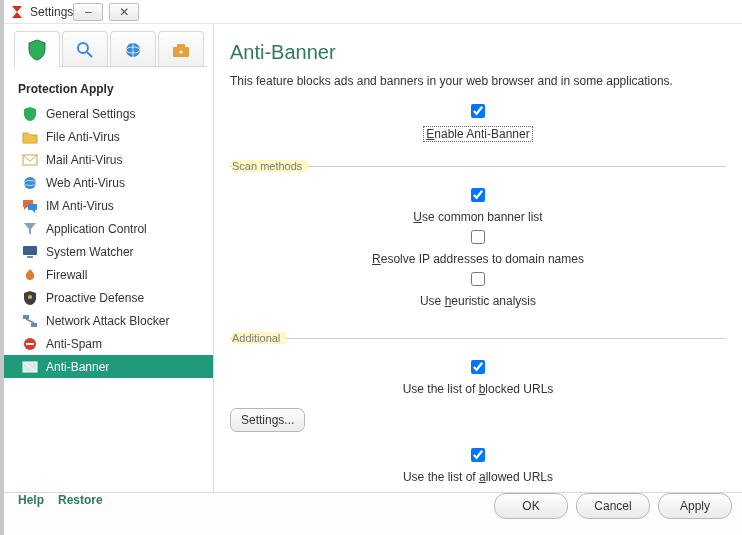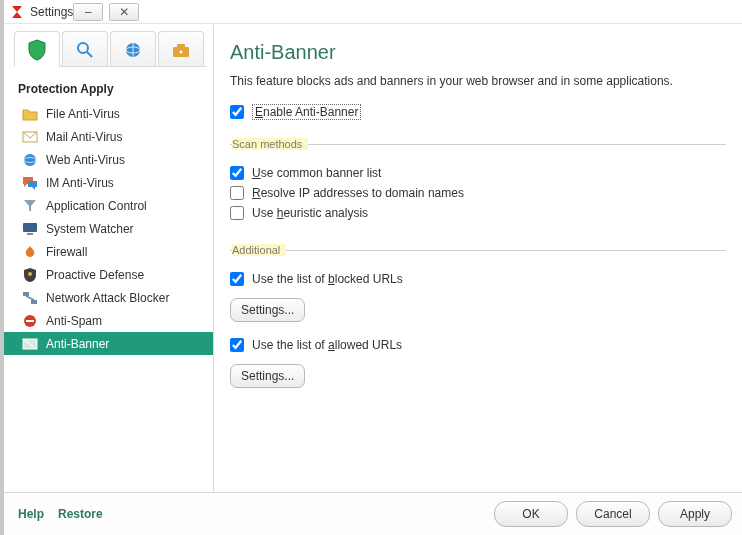--- a/index.html
+++ b/index.html
@@ -35,21 +35,21 @@
     background:#fff;
     height: calc(535px - 24px);
     display:flex; flex-direction:column;
     border-top:1px solid #fff;
   }
   .main-area {
     flex:1; display:flex; overflow:hidden;
     border-bottom:1px solid #d9d9d9;
   }
   .footer {
-    height: 42px; display:flex; align-items:center; justify-content:space-between;
+    height: 42px; display:flex; justify-content:space-between;
     padding: 0 10px 0 14px;
     background:#fdfdfd;
   }
   .footer .links { display:flex; gap:14px; }
   .footer .links span { color:#2f7a5a; font-weight:600; cursor:default; }
   .footer .btns { display:flex; gap:8px; }
   .btn {
     min-width: 74px; height:26px; padding:0 2px;
     border:1px solid #b8b8b8; border-radius:12px;
     background:linear-gradient(#fefefe,#eaeaea);
@@ -89,21 +89,21 @@
     background:#1f9a7a; color:#fff;
   }
   .nav .ico { width:16px; height:16px; display:flex; align-items:center; justify-content:center; flex:0 0 16px; }
   .nav .lbl { white-space:nowrap; }
   
   .content { flex:1; padding: 10px 16px 10px 16px; overflow:auto; }
   h1.page-title {
     margin: 6px 0 10px 0; font-size:20px; font-weight:400; color:#2f7a5a;
   }
   .desc { font-size:12px; color:#333; margin-bottom:16px; }
-  .check-row { display:flex; align-items:center; gap:8px; margin:6px 0; }
+  .check-row { display:flex; align-items:center; gap:8px; margin:6px 0;flex-direction:column; }
   .check-row label { font-size:12px; color:#333; }
   .check-row label u { text-decoration: underline; }
   .enable-label { border:1px dotted #6b6b6b; padding:0 2px; }
   fieldset.group {
     border:none; border-top:1px solid #cfcfcf; margin:18px 0 6px 0; padding:10px 0 0 0;
     position:relative;
   }
   fieldset.group > legend {
     font-size:11px; color:#7a7a7a; padding:0 6px 0 0; margin-left:2px;
     background:#fef9c3;
@@ -175,20 +175,28 @@
           </span>
         </div>
       </div>
       <div class="tab-strip-bottom"></div>
 
       <div class="section-title">Protection Apply</div>
 
       <ul class="nav">
         <li>
           <span class="ico">
+              <svg width="14" height="16" viewBox="0 0 14 16">
+                <path d="M7 1 L13 3 V8 C13 12 10 15 7 15 C4 15 1 12 1 8 V3 Z" fill="#2fae5a"></path>
+              </svg>
+            </span>
+          <span class="lbl">General Settings</span>
+        </li>
+        <li>
+          <span class="ico">
               <svg width="16" height="14" viewBox="0 0 16 14">
                 <path d="M1 3h5l2 2h7v8H1z" fill="#f3c24b" stroke="#caa13a"></path>
               </svg>
             </span>
           <span class="lbl">File Anti-Virus</span>
         </li>
         <li>
           <span class="ico">
               <svg width="16" height="12" viewBox="0 0 16 12">
                 <rect x="1" y="1" width="14" height="10" fill="#fff" stroke="#c7a64d"></rect>

